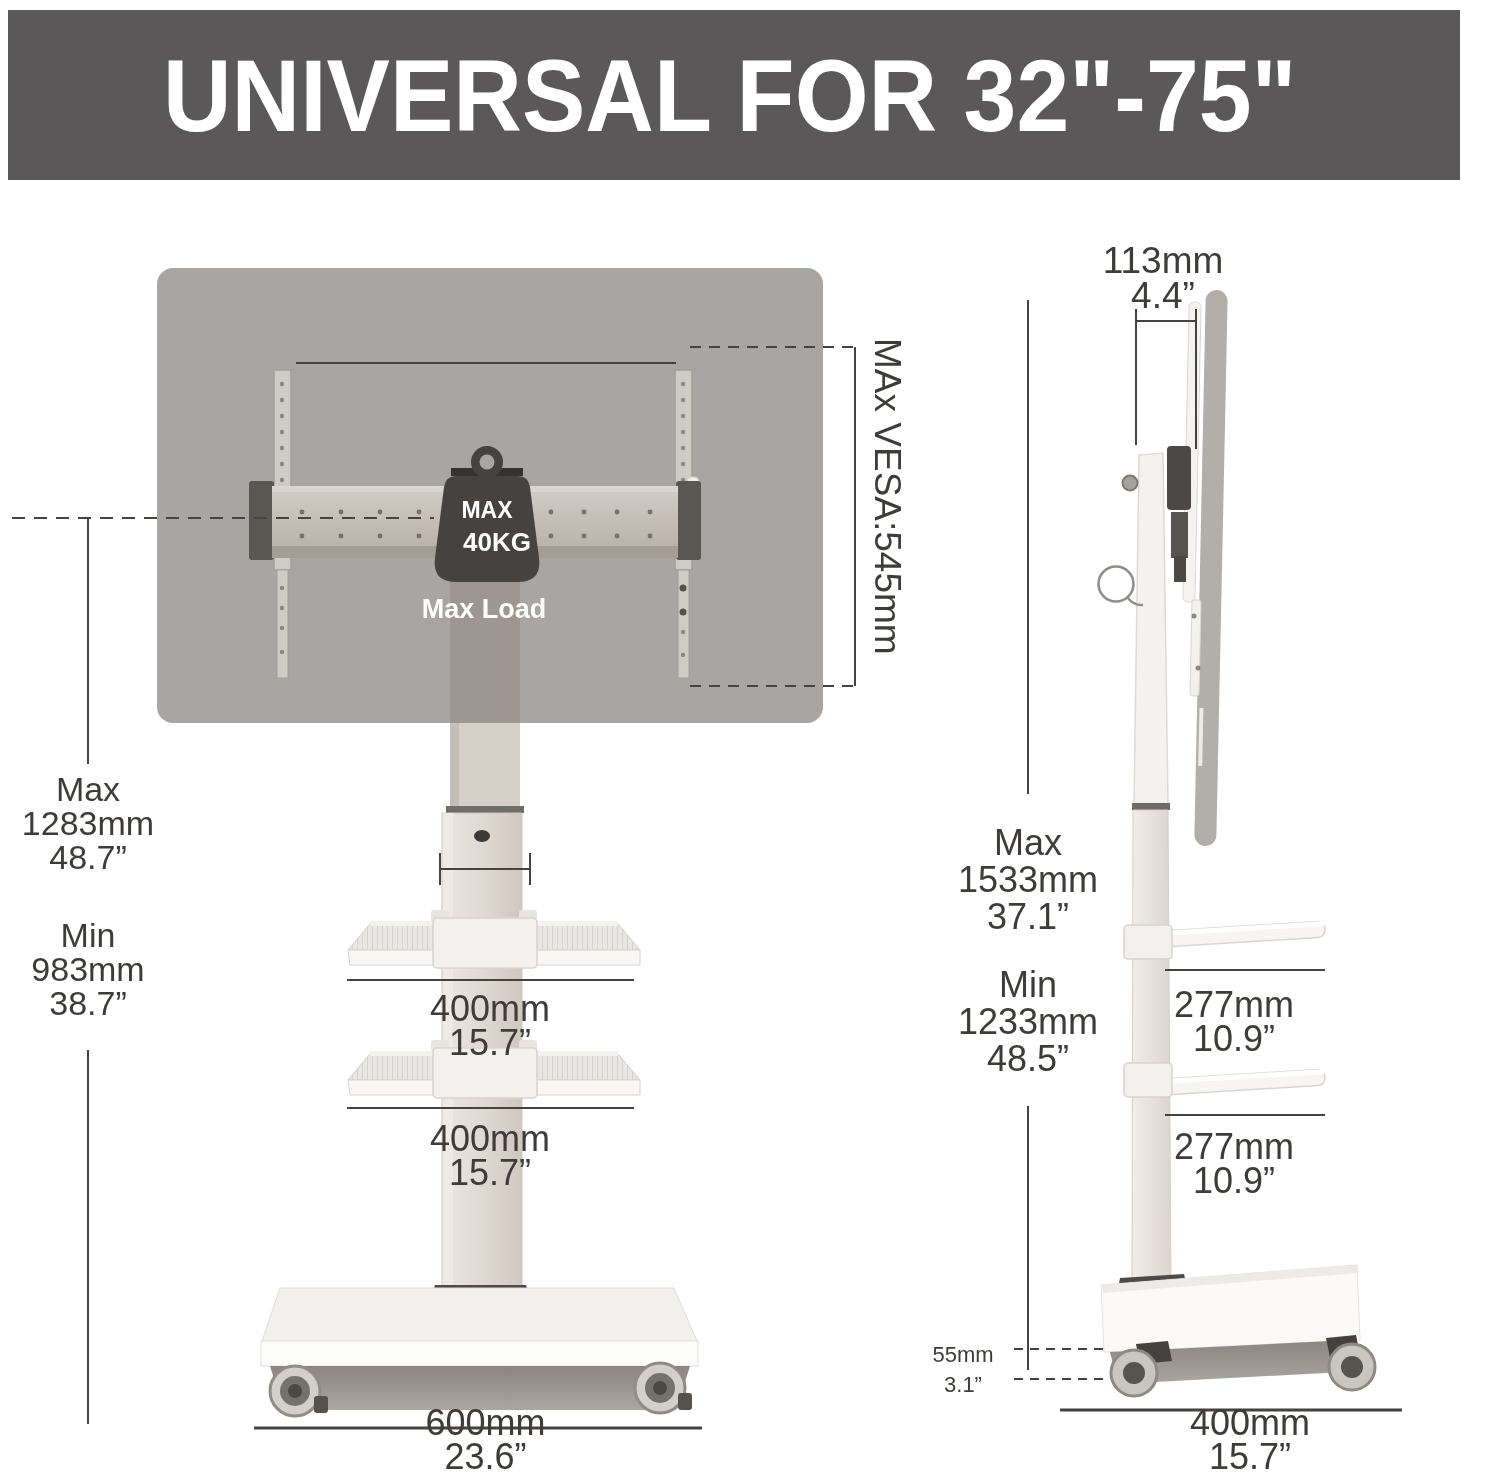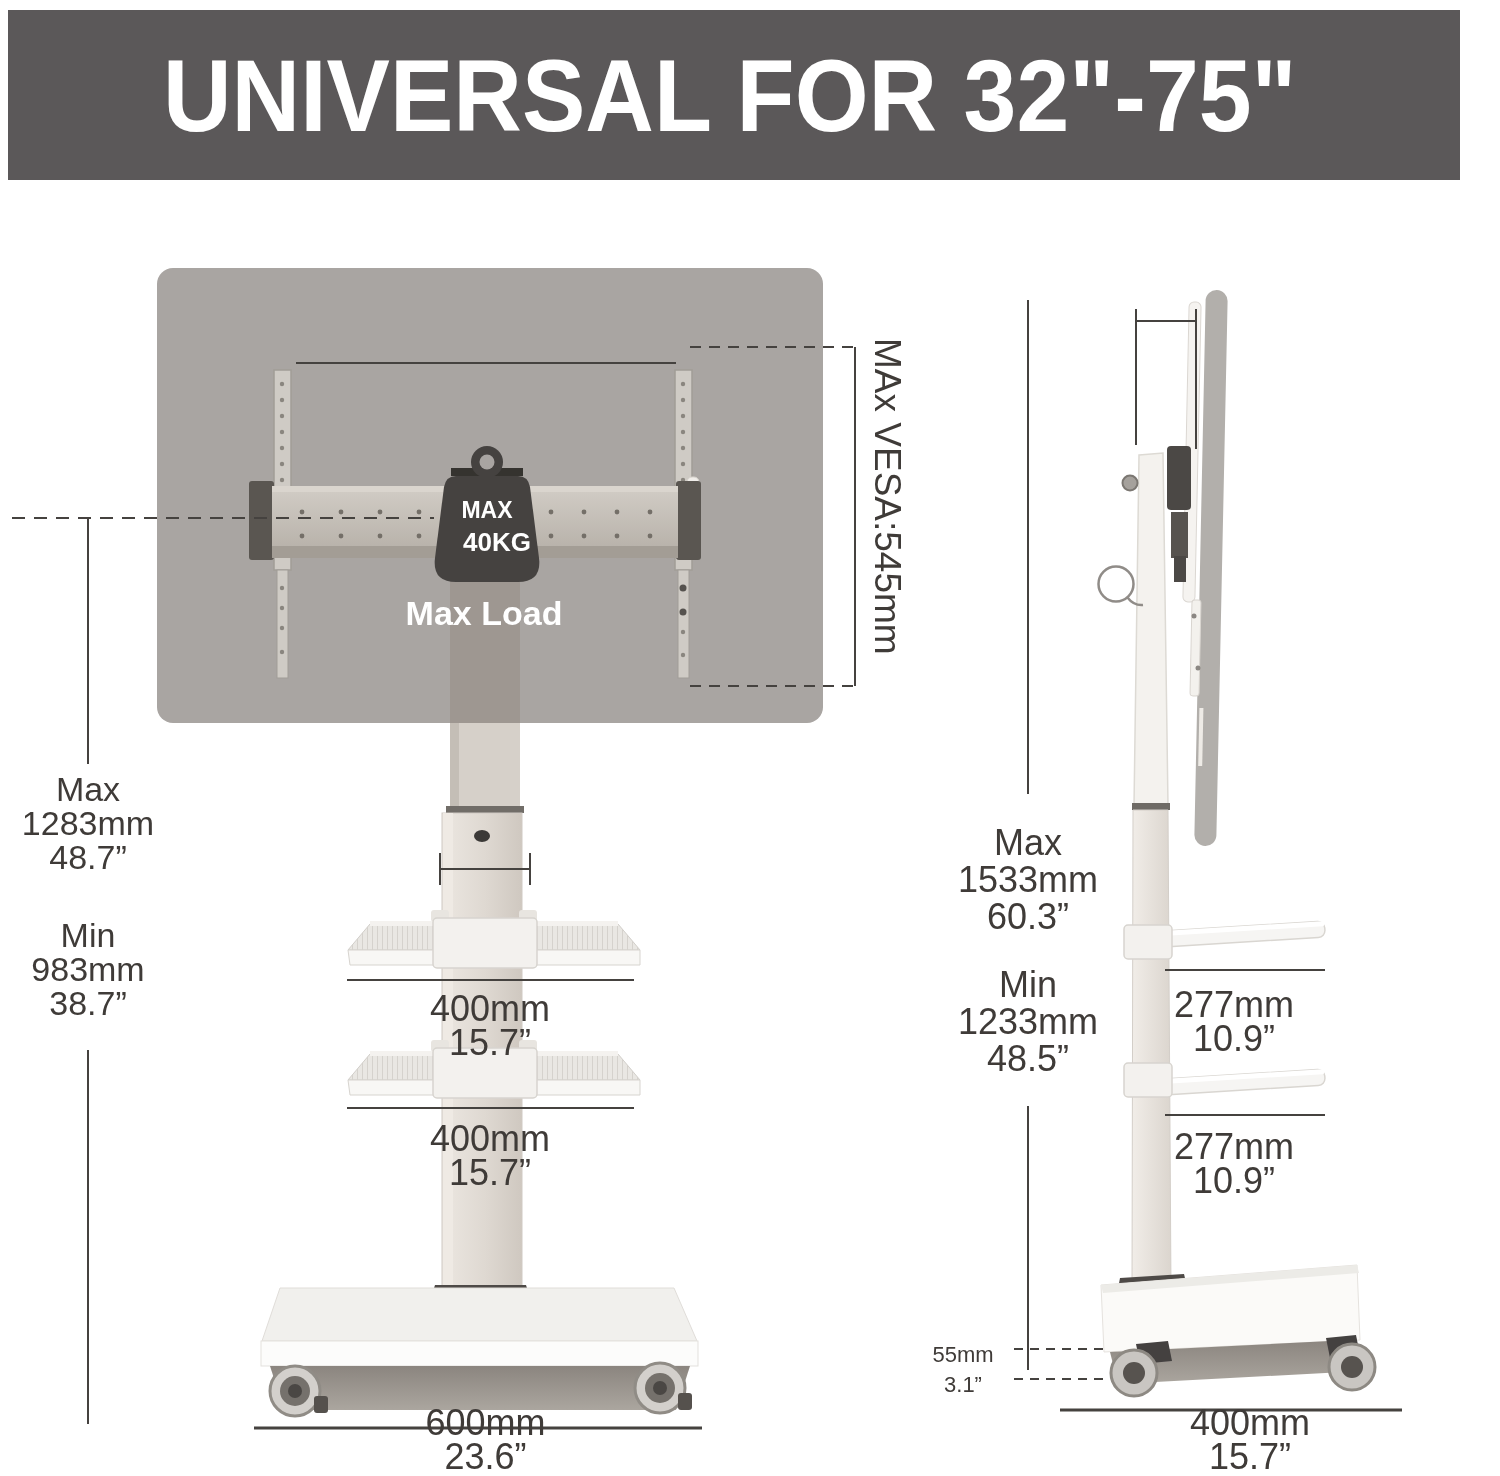--- a/index.html
+++ b/index.html
@@ -261,21 +261,21 @@
       <line x1="1165" y1="1115" x2="1325" y2="1115"></line>
       <line x1="1014" y1="1349" x2="1106" y2="1349" stroke-dasharray="9,7"></line>
       <line x1="1014" y1="1379" x2="1108" y2="1379" stroke-dasharray="9,7"></line>
       <line x1="1060" y1="1410" x2="1402" y2="1410" stroke-width="3"></line>
     </g>
   </svg>
 
 
   <div class="white-txt" style="left:437px;top:497px;width:100px;font-size:23px;">MAX</div>
   <div class="white-txt" style="left:437px;top:527px;width:120px;font-size:26px;">40KG</div>
-  <div class="white-txt" style="left:384px;top:594px;width:200px;font-size:34px;">Max Load</div>
+  <div class="white-txt" style="left:384px;top:594px;width:200px;font-size:27px;">Max Load</div>
 
   <div class="dim" style="left:4px;top:772px;width:168px;">
     <div>Max</div>
     <div>1283mm</div>
     <div>48.7”</div>
   </div>
   <div class="dim" style="left:4px;top:918px;width:168px;">
     <div>Min</div>
     <div>983mm</div>
     <div>38.7”</div>
@@ -291,25 +291,29 @@
     <div>15.7”</div>
   </div>
 
   <div class="dim" style="left:388px;top:1406px;width:195px;font-size:36px;">
     <div>600mm</div>
     <div>23.6”</div>
   </div>
 
   <div class="vesa-label">MAx VESA:545mm</div>
 
+  <div class="dim" style="left:1083px;top:243px;width:160px;font-size:37px;line-height:35px;">
+    <div>113mm</div>
+    <div>4.4”</div>
+  </div>
 
   <div class="dim" style="left:944px;top:824px;width:168px;font-size:36px;line-height:37px;">
     <div>Max</div>
     <div>1533mm</div>
-    <div>60.3”</div>
+    <div>37.1”</div>
   </div>
   <div class="dim" style="left:944px;top:966px;width:168px;font-size:36px;line-height:37px;">
     <div>Min</div>
     <div>1233mm</div>
     <div>48.5”</div>
   </div>
 
   <div class="dim" style="left:1145px;top:988px;width:178px;font-size:36px;">
     <div>277mm</div>
     <div>10.9”</div>

